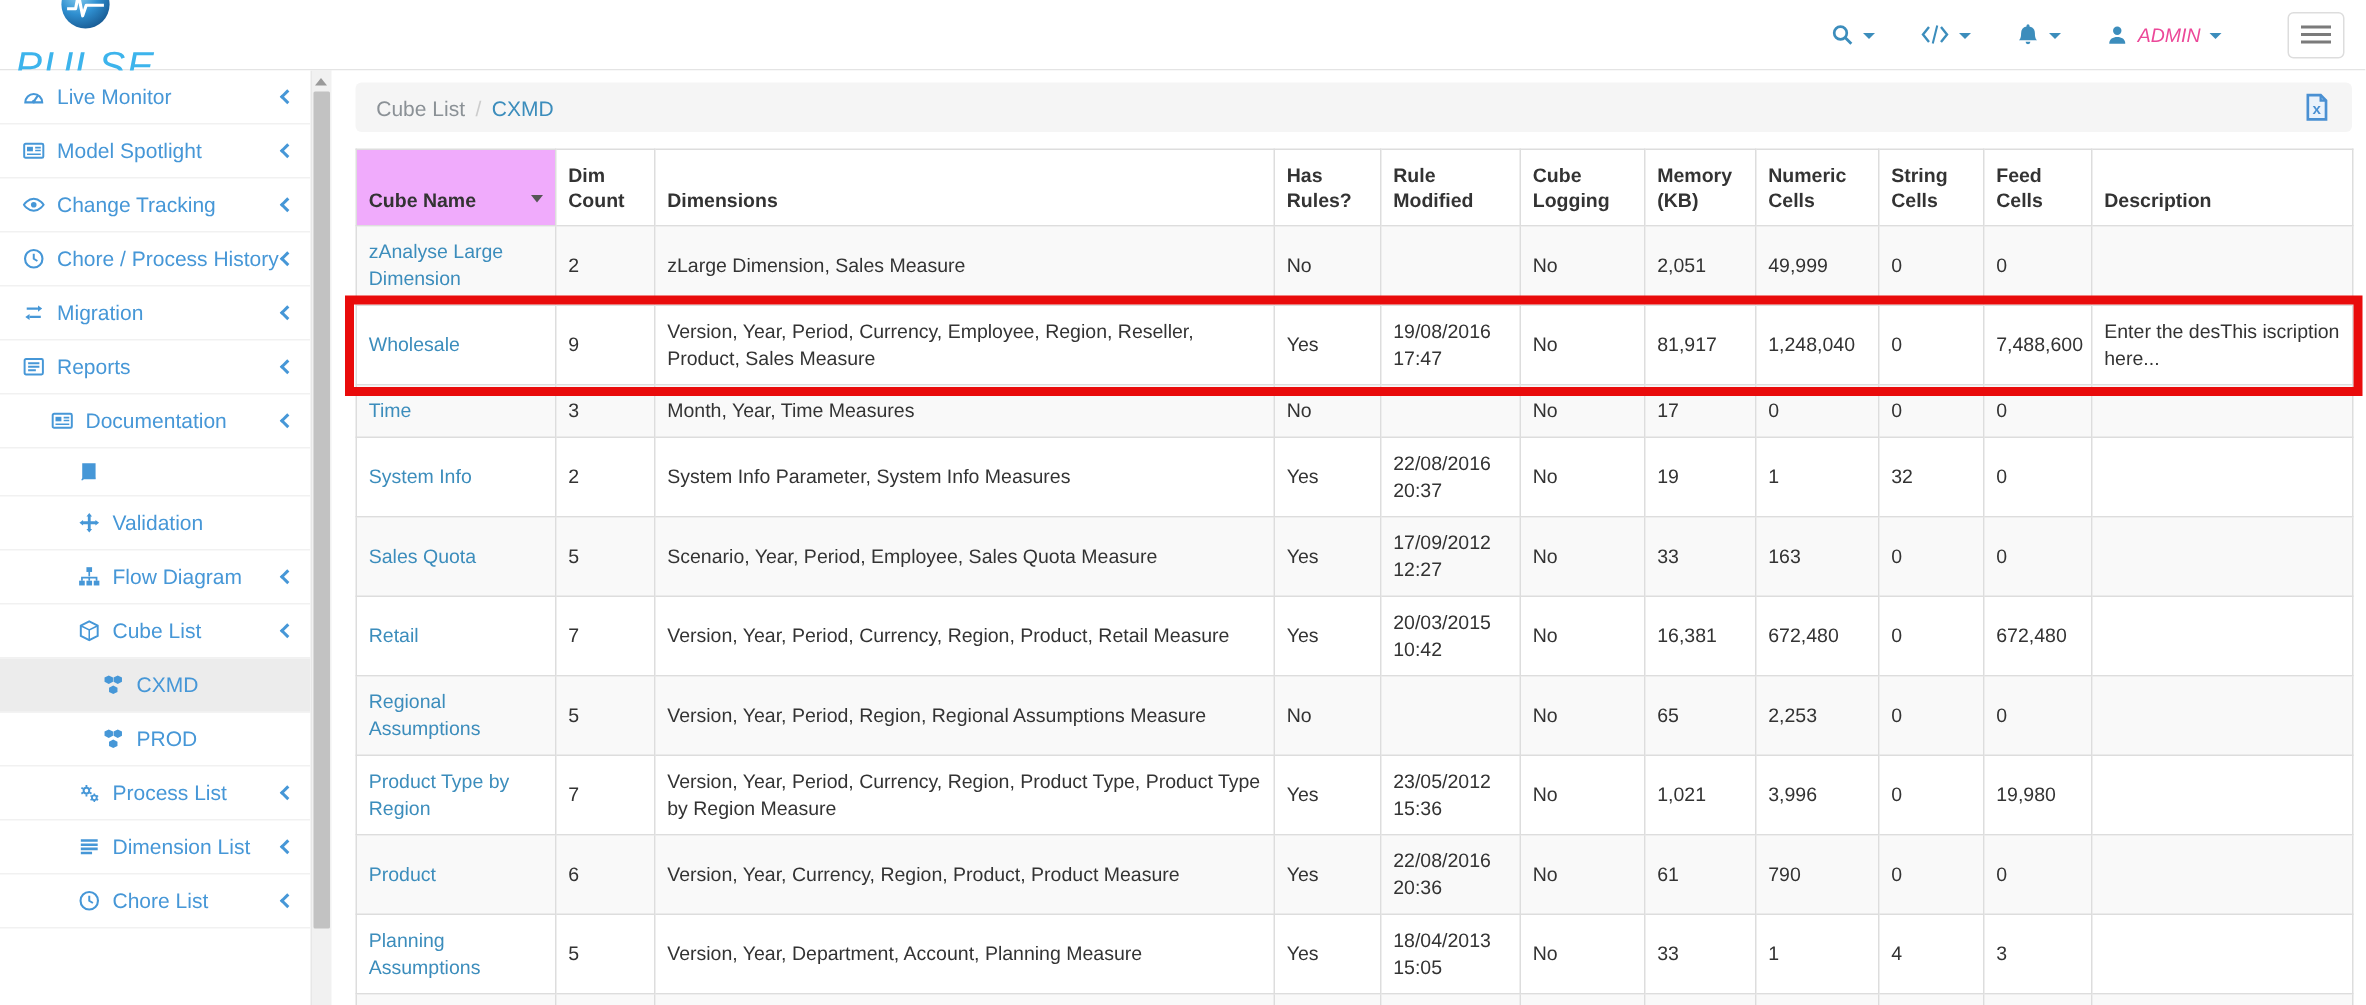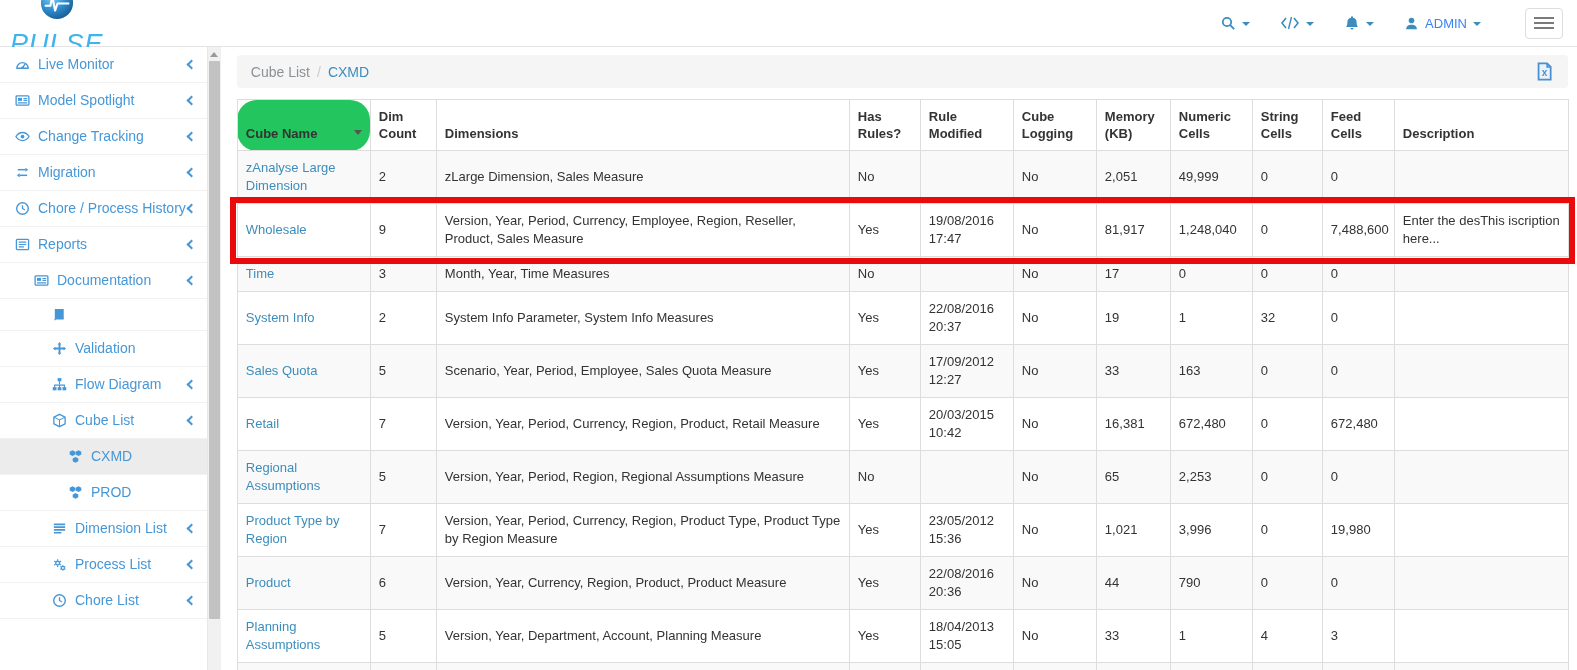--- a/index.html
+++ b/index.html
@@ -10,21 +10,21 @@
   .topbar{height:47px;display:flex;align-items:center;justify-content:space-between;
     background:#fff;border-bottom:1px solid #e4e4e4;padding:0 14px 0 10px;}
   .brand{display:flex;align-items:center;gap:9px;flex-direction:column;}
   .brand-logo{width:34px;height:34px;display:inline-block;}
   .brand-name{font-size:27px;font-style:italic;color:#3db4ec;letter-spacing:1px;}
   .top-actions{display:flex;align-items:center;gap:30px;color:#3c8dbc;}
   .top-item{display:flex;align-items:center;gap:6px;cursor:pointer;color:#3c8dbc;}
   .top-item svg{display:block;}
   .caret{display:inline-block;width:0;height:0;border-top:4px solid currentColor;
     border-left:4px solid transparent;border-right:4px solid transparent;margin-top:2px;}
-  .admin-label{font-size:13px;color:#3b82f6;}
+  .admin-label{font-size:13px;color:#ec4899;font-style:italic;}
   .menu-toggle{width:38px;height:31px;border:1px solid #ddd;border-radius:4px;background:#fff;
     display:flex;flex-direction:column;justify-content:center;align-items:center;gap:3px;cursor:pointer;margin-left:14px;}
   .menu-toggle span{display:block;width:20px;height:2px;background:#7b7b7b;}
 
   
   .layout{display:flex;height:623px;}
   .sidebar{width:208px;background:#fff;border-right:1px solid #e7e7e7;overflow:hidden;}
   .sb-item{display:flex;align-items:center;padding:8px 8px;border-bottom:1px solid #f1f1f1;
     color:#4697d7;cursor:pointer;line-height:19px;}
   .sb-item.active{background:#ececec;}
@@ -50,21 +50,21 @@
     align-items:center;font-size:14px;color:#9b9b9b;margin-bottom:11px;}
   .crumb-parent{color:#8b9196;}
   .crumb-sep{margin:0 7px;color:#ccc;}
   .crumb-current{color:#3c8dbc;}
   .excel-btn{margin-left:auto;cursor:pointer;display:flex;align-items:center;}
 
   
   table{border-collapse:collapse;table-layout:fixed;width:1331px;background:#fff;}
   th,td{border:1px solid #ddd;padding:8px 8px;text-align:left;overflow:hidden;}
   thead th{font-weight:bold;vertical-align:bottom;line-height:17px;background:#fff;color:#333;margin-left:16px;}
-  thead th.sorted{background:#22c55e;border-radius:20px;}
+  thead th.sorted{background:#f0abfc;}
   td{vertical-align:middle;line-height:18px;color:#333;}
   tbody tr:nth-child(odd) td{background:#f9f9f9;}
   tbody tr:nth-child(even) td{background:#fff;}
   a.cube-link{color:#3c8dbc;text-decoration:none;cursor:pointer;}
   tr.highlighted{outline:6px solid #e90b0b;outline-offset:1px;}
   .sort-caret{float:right;margin-top:5px;width:0;height:0;border-top:5px solid #555;
     border-left:4px solid transparent;border-right:4px solid transparent;}
 </style>
 </head>
 <body>
@@ -163,37 +163,37 @@
             <path d="M1 8s2.7-4.3 7-4.3S15 8 15 8s-2.7 4.3-7 4.3S1 8 1 8z" fill="none" stroke="currentColor" stroke-width="1.4"></path>
             <circle cx="8" cy="8" r="2" fill="currentColor"></circle>
           </svg>
         </span>
         <span class="sb-label">Change Tracking</span>
         <span class="chev"></span>
       </div>
       <div class="sb-item lvl0">
         <span class="sb-icon">
           <svg viewBox="0 0 16 16">
+            <circle cx="8" cy="8" r="6.2" fill="none" stroke="currentColor" stroke-width="1.5"></circle>
+            <path d="M8 4.4V8l2.6 1.6" fill="none" stroke="currentColor" stroke-width="1.4"></path>
+          </svg>
+        </span>
+        <span class="sb-label">Chore / Process History</span>
+        <span class="chev"></span>
+      </div>
+      <div class="sb-item lvl0">
+        <span class="sb-icon">
+          <svg viewBox="0 0 16 16">
             <path d="M3 5h8" stroke="currentColor" stroke-width="1.6"></path>
             <path d="M11 2.8L14 5l-3 2.2z" fill="currentColor"></path>
             <path d="M13 11H5" stroke="currentColor" stroke-width="1.6"></path>
             <path d="M5 8.8L2 11l3 2.2z" fill="currentColor"></path>
           </svg>
         </span>
         <span class="sb-label">Migration</span>
-        <span class="chev"></span>
-      </div>
-      <div class="sb-item lvl0">
-        <span class="sb-icon">
-          <svg viewBox="0 0 16 16">
-            <circle cx="8" cy="8" r="6.2" fill="none" stroke="currentColor" stroke-width="1.5"></circle>
-            <path d="M8 4.4V8l2.6 1.6" fill="none" stroke="currentColor" stroke-width="1.4"></path>
-          </svg>
-        </span>
-        <span class="sb-label">Chore / Process History</span>
         <span class="chev"></span>
       </div>
       <div class="sb-item lvl0">
         <span class="sb-icon">
           <svg viewBox="0 0 16 16">
             <rect x="1.5" y="2.5" width="13" height="11" rx="1" fill="none" stroke="currentColor" stroke-width="1.4"></rect>
             <path d="M4 5.5h8M4 8h8M4 10.5h5.5" stroke="currentColor" stroke-width="1.3"></path>
           </svg>
         </span>
         <span class="sb-label">Reports</span>
@@ -261,36 +261,36 @@
         <span class="sb-icon">
           <svg viewBox="0 0 16 16">
             <path d="M4.8 1.4l3 1.5v3l-3 1.5-3-1.5v-3zM11.2 1.4l3 1.5v3l-3 1.5-3-1.5v-3zM8 8.6l3 1.5v3L8 14.6l-3-1.5v-3z" fill="currentColor"></path>
           </svg>
         </span>
         <span class="sb-label">PROD</span>
       </div>
       <div class="sb-item lvl2">
         <span class="sb-icon">
           <svg viewBox="0 0 16 16">
-            <path d="M2 3.5h12M2 6.5h12M2 9.5h12M2 12.5h8" stroke="currentColor" stroke-width="1.8"></path>
-          </svg>
-        </span>
-        <span class="sb-label">Dimension List</span>
-        <span class="chev"></span>
-      </div>
-      <div class="sb-item lvl2">
-        <span class="sb-icon">
-          <svg viewBox="0 0 16 16">
             <circle cx="6" cy="6.5" r="2" fill="none" stroke="currentColor" stroke-width="1.4"></circle>
             <path d="M6 2.4v1.6M6 9v1.6M2.4 4.4l1.4.8M8.2 7.8l1.4.8M2.4 8.6l1.4-.8M8.2 5.2l1.4-.8" stroke="currentColor" stroke-width="1.3"></path>
             <circle cx="11.6" cy="11.6" r="1.7" fill="none" stroke="currentColor" stroke-width="1.3"></circle>
             <path d="M11.6 8.6v1.2M11.6 13.4v1.2M8.9 10l1 .7M13.3 12.5l1 .7M8.9 13.2l1-.7M13.3 10.7l1-.7" stroke="currentColor" stroke-width="1.1"></path>
           </svg>
         </span>
         <span class="sb-label">Process List</span>
+        <span class="chev"></span>
+      </div>
+      <div class="sb-item lvl2">
+        <span class="sb-icon">
+          <svg viewBox="0 0 16 16">
+            <path d="M2 3.5h12M2 6.5h12M2 9.5h12M2 12.5h8" stroke="currentColor" stroke-width="1.8"></path>
+          </svg>
+        </span>
+        <span class="sb-label">Dimension List</span>
         <span class="chev"></span>
       </div>
       <div class="sb-item lvl2">
         <span class="sb-icon">
           <svg viewBox="0 0 16 16">
             <circle cx="8" cy="8" r="6.2" fill="none" stroke="currentColor" stroke-width="1.5"></circle>
             <path d="M8 4.4V8l2.6 1.6" fill="none" stroke="currentColor" stroke-width="1.4"></path>
           </svg>
         </span>
         <span class="sb-label">Chore List</span>
@@ -451,21 +451,21 @@
             <td>19,980</td>
             <td></td>
           </tr>
           <tr>
             <td><a class="cube-link">Product</a></td>
             <td>6</td>
             <td>Version, Year, Currency, Region, Product, Product Measure</td>
             <td>Yes</td>
             <td>22/08/2016 20:36</td>
             <td>No</td>
-            <td>44</td>
+            <td>61</td>
             <td>790</td>
             <td>0</td>
             <td>0</td>
             <td></td>
           </tr>
           <tr>
             <td><a class="cube-link">Planning Assumptions</a></td>
             <td>5</td>
             <td>Version, Year, Department, Account, Planning Measure</td>
             <td>Yes</td>

